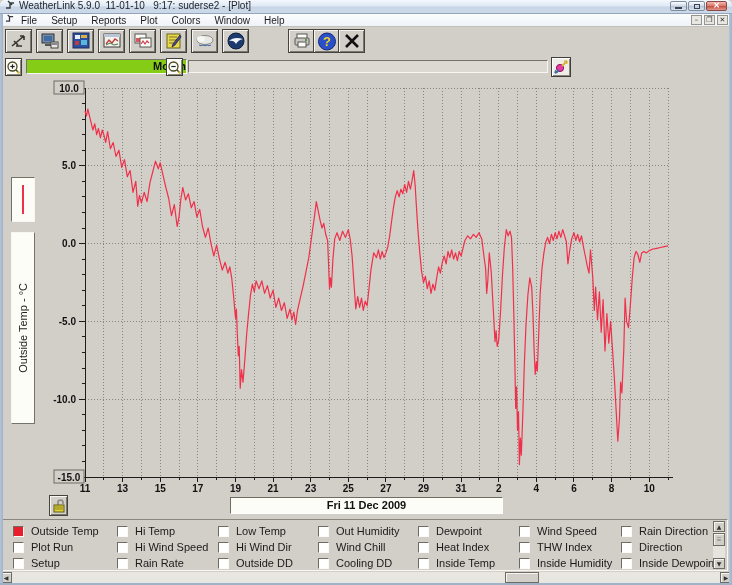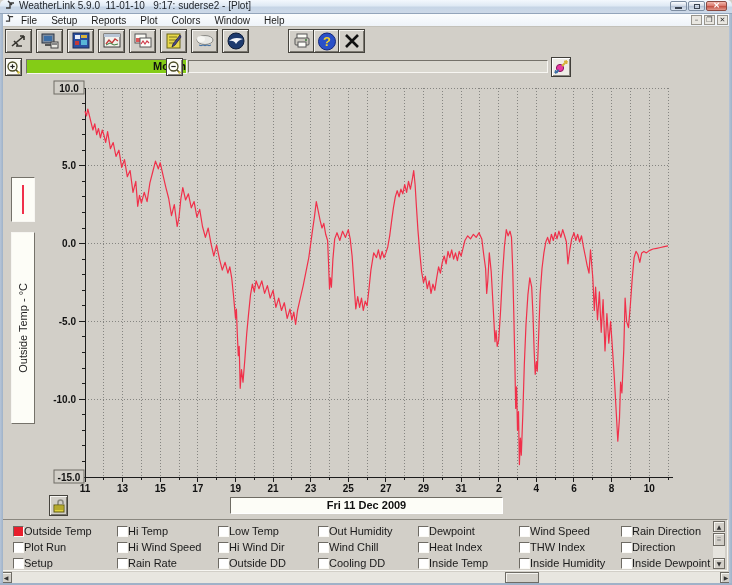--- a/index.html
+++ b/index.html
@@ -116,21 +116,21 @@
   #checkpanel {
     position:absolute; left:2px; top:519px; width:726px; height:52px;
     background:#d2cfc8;
     border:1px solid; border-color:#8a877f #f7f6f2 #f7f6f2 #8a877f;
   }
   #check-grid {
     position:absolute; left:10px; top:3px;
     display:grid; grid-template-columns:104px 101px 100px 100px 101px 102px 90px;
     grid-auto-rows:16px;
   }
-  .check-cell { display:flex; align-items:center; }
+  .check-cell { display:flex; align-items:center; gap:7px; }
   .cb {
     width:11px; height:11px; background:#fff; flex:0 0 auto;
     border:1px solid; border-color:#6e6b64 #fbfaf6 #fbfaf6 #6e6b64;
   }
   .cb-label { font-size:11px; color:#1a1a1a; white-space:nowrap; }
   
   #vscroll { position:absolute; right:2px; top:1px; width:12px; height:48px; background:#e6e4de; }
   .sb-btn {
     width:12px; height:11px; background:#d2cfc8; border:1px solid #6e6b64;
     box-shadow:inset 1px 1px 0 #f6f5f1;

